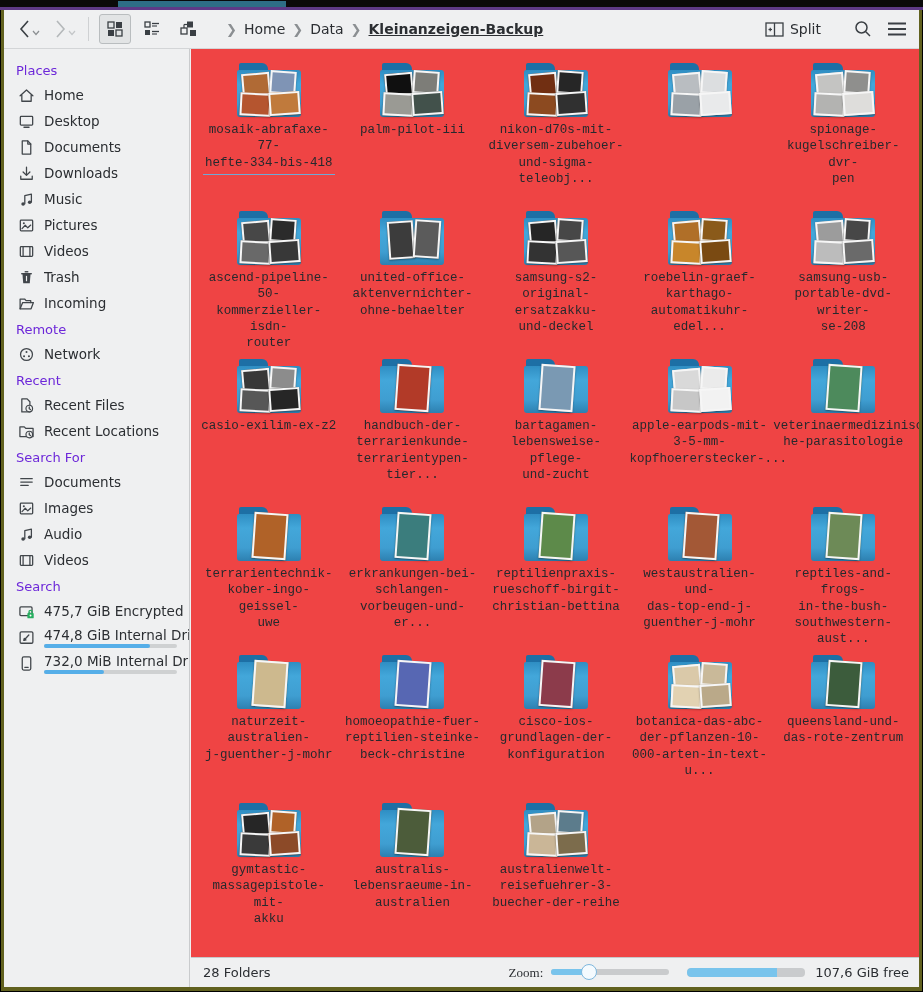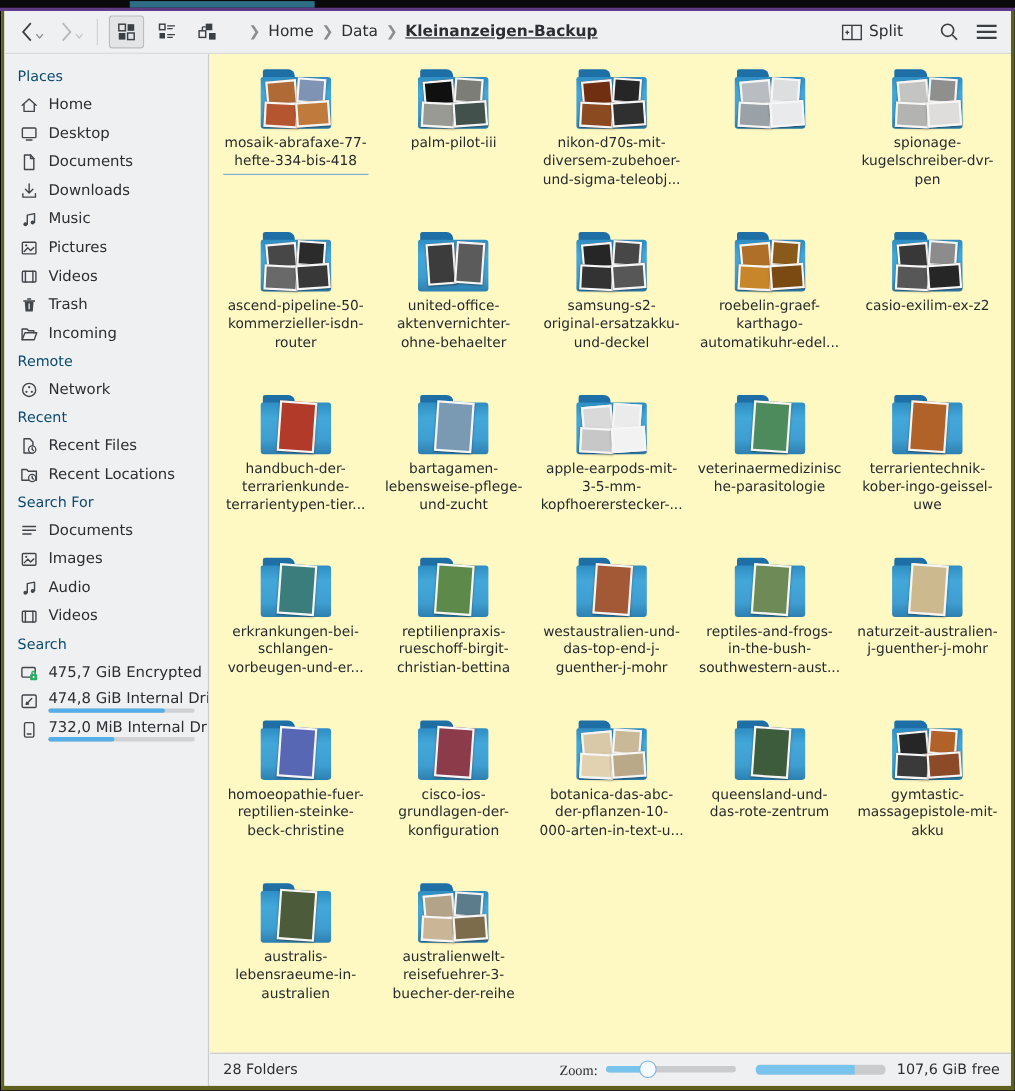--- a/index.html
+++ b/index.html
@@ -24,29 +24,29 @@
   .crumbs{display:flex;align-items:center;margin-left:10px;font-size:14px;color:#2b2e32;}
   .crumb-sep{color:#8b8f92;margin:0 7px;font-size:13px;}
   .crumb.last{font-weight:bold;text-decoration:underline;}
   .tb-right{margin-left:auto;display:flex;align-items:center;margin-right:12px;}
   .splitbtn{display:flex;align-items:center;font-size:14px;color:#2b2e32;margin-right:18px;}
   .splitbtn svg{margin-right:6px;}
   .iconbtn{margin-left:14px;display:flex;align-items:center;}
   
   .sidebar{position:absolute;left:0;top:39px;bottom:0;width:186px;background:#eff0f1;
     border-right:1px solid #c9cbcd;overflow:hidden;padding-top:8px;box-sizing:border-box;}
-  .sec-title{color:#0c4a6e;font-size:13px;padding:6px 0 4px 12px;}
+  .sec-title{color:#6d28d9;font-size:13px;padding:6px 0 4px 12px;}
   .side-item{display:flex;align-items:center;height:26px;padding-left:14px;color:#2b2e32;font-size:13.5px;}
   .side-item .icn{width:17px;height:17px;margin-right:9px;flex:0 0 auto;position:relative;}
   .side-item .lbl{white-space:nowrap;overflow:hidden;}
   .dev-wrap{display:flex;flex-direction:column;justify-content:center;}
   .usage{height:4px;width:133px;background:#cfd1d2;border-radius:2px;margin-top:1px;}
   .usage .ufill{height:100%;background:#55aee8;border-radius:2px;}
   
-  .main{position:absolute;left:187px;top:39px;right:0;bottom:29px;background:#fef9c3;overflow:hidden;}
+  .main{position:absolute;left:187px;top:39px;right:0;bottom:29px;background:#ef4444;overflow:hidden;font-family:Liberation Mono, monospace;}
   .grid{display:grid;grid-template-columns:repeat(5,1fr);grid-auto-rows:148px;padding:6px 4px 0 6px;}
   .cell{display:flex;flex-direction:column;align-items:center;padding-top:8px;}
   .ficon{position:relative;width:64px;height:54px;flex:0 0 auto;}
   .f-tab{position:absolute;left:2px;top:0;width:46%;height:12px;border-radius:2px 6px 0 0;background:#1d6fa5;}
   .f-body{position:absolute;left:0;right:0;top:7px;bottom:0;border-radius:2px 3px 3px 3px;
     background:linear-gradient(180deg,#2f8ec3,#43a7da 30%,#3f9ed1 72%,#2d80b0);}
   .thumb{position:absolute;border:2px solid #f6f6f6;box-shadow:0 1px 2px rgba(0,0,0,.4);}
   .flabel{margin-top:5px;font-size:12.5px;line-height:1.3;color:#26292d;text-align:center;
     white-space:pre-line;max-width:140px;}
   .fsel-line{width:132px;height:1px;background:#6fa8d6;margin-top:3px;}
@@ -472,20 +472,33 @@
               <div class="thumb" style="left: 32px; top: 29px; width: 27px; height: 19px; transform: rotate(-4deg); background: rgb(122, 74, 18);"></div>
             </div>
             <div class="flabel">roebelin-graef-
 karthago-
 automatikuhr-edel...</div>
           </div>
           <div class="cell">
             <div class="ficon">
               <div class="f-tab"></div>
               <div class="f-body"></div>
+              <div class="thumb" style="left: 5px; top: 10px; width: 24px; height: 19px; transform: rotate(-5deg); background: rgb(156, 156, 156);"></div>
+              <div class="thumb" style="left: 33px; top: 8px; width: 22px; height: 19px; transform: rotate(4deg); background: rgb(71, 71, 71);"></div>
+              <div class="thumb" style="left: 3px; top: 30px; width: 27px; height: 19px; transform: rotate(3deg); background: rgb(188, 188, 188);"></div>
+              <div class="thumb" style="left: 32px; top: 29px; width: 27px; height: 19px; transform: rotate(-4deg); background: rgb(106, 106, 106);"></div>
+            </div>
+            <div class="flabel">samsung-usb-
+portable-dvd-writer-
+se-208</div>
+          </div>
+          <div class="cell">
+            <div class="ficon">
+              <div class="f-tab"></div>
+              <div class="f-body"></div>
               <div class="thumb" style="left: 5px; top: 10px; width: 24px; height: 19px; transform: rotate(-5deg); background: rgb(56, 56, 56);"></div>
               <div class="thumb" style="left: 33px; top: 8px; width: 22px; height: 19px; transform: rotate(4deg); background: rgb(140, 140, 140);"></div>
               <div class="thumb" style="left: 3px; top: 30px; width: 27px; height: 19px; transform: rotate(3deg); background: rgb(87, 87, 87);"></div>
               <div class="thumb" style="left: 32px; top: 29px; width: 27px; height: 19px; transform: rotate(-4deg); background: rgb(38, 38, 38);"></div>
             </div>
             <div class="flabel">casio-exilim-ex-z2</div>
           </div>
           <div class="cell">
             <div class="ficon">
               <div class="f-tab"></div>

